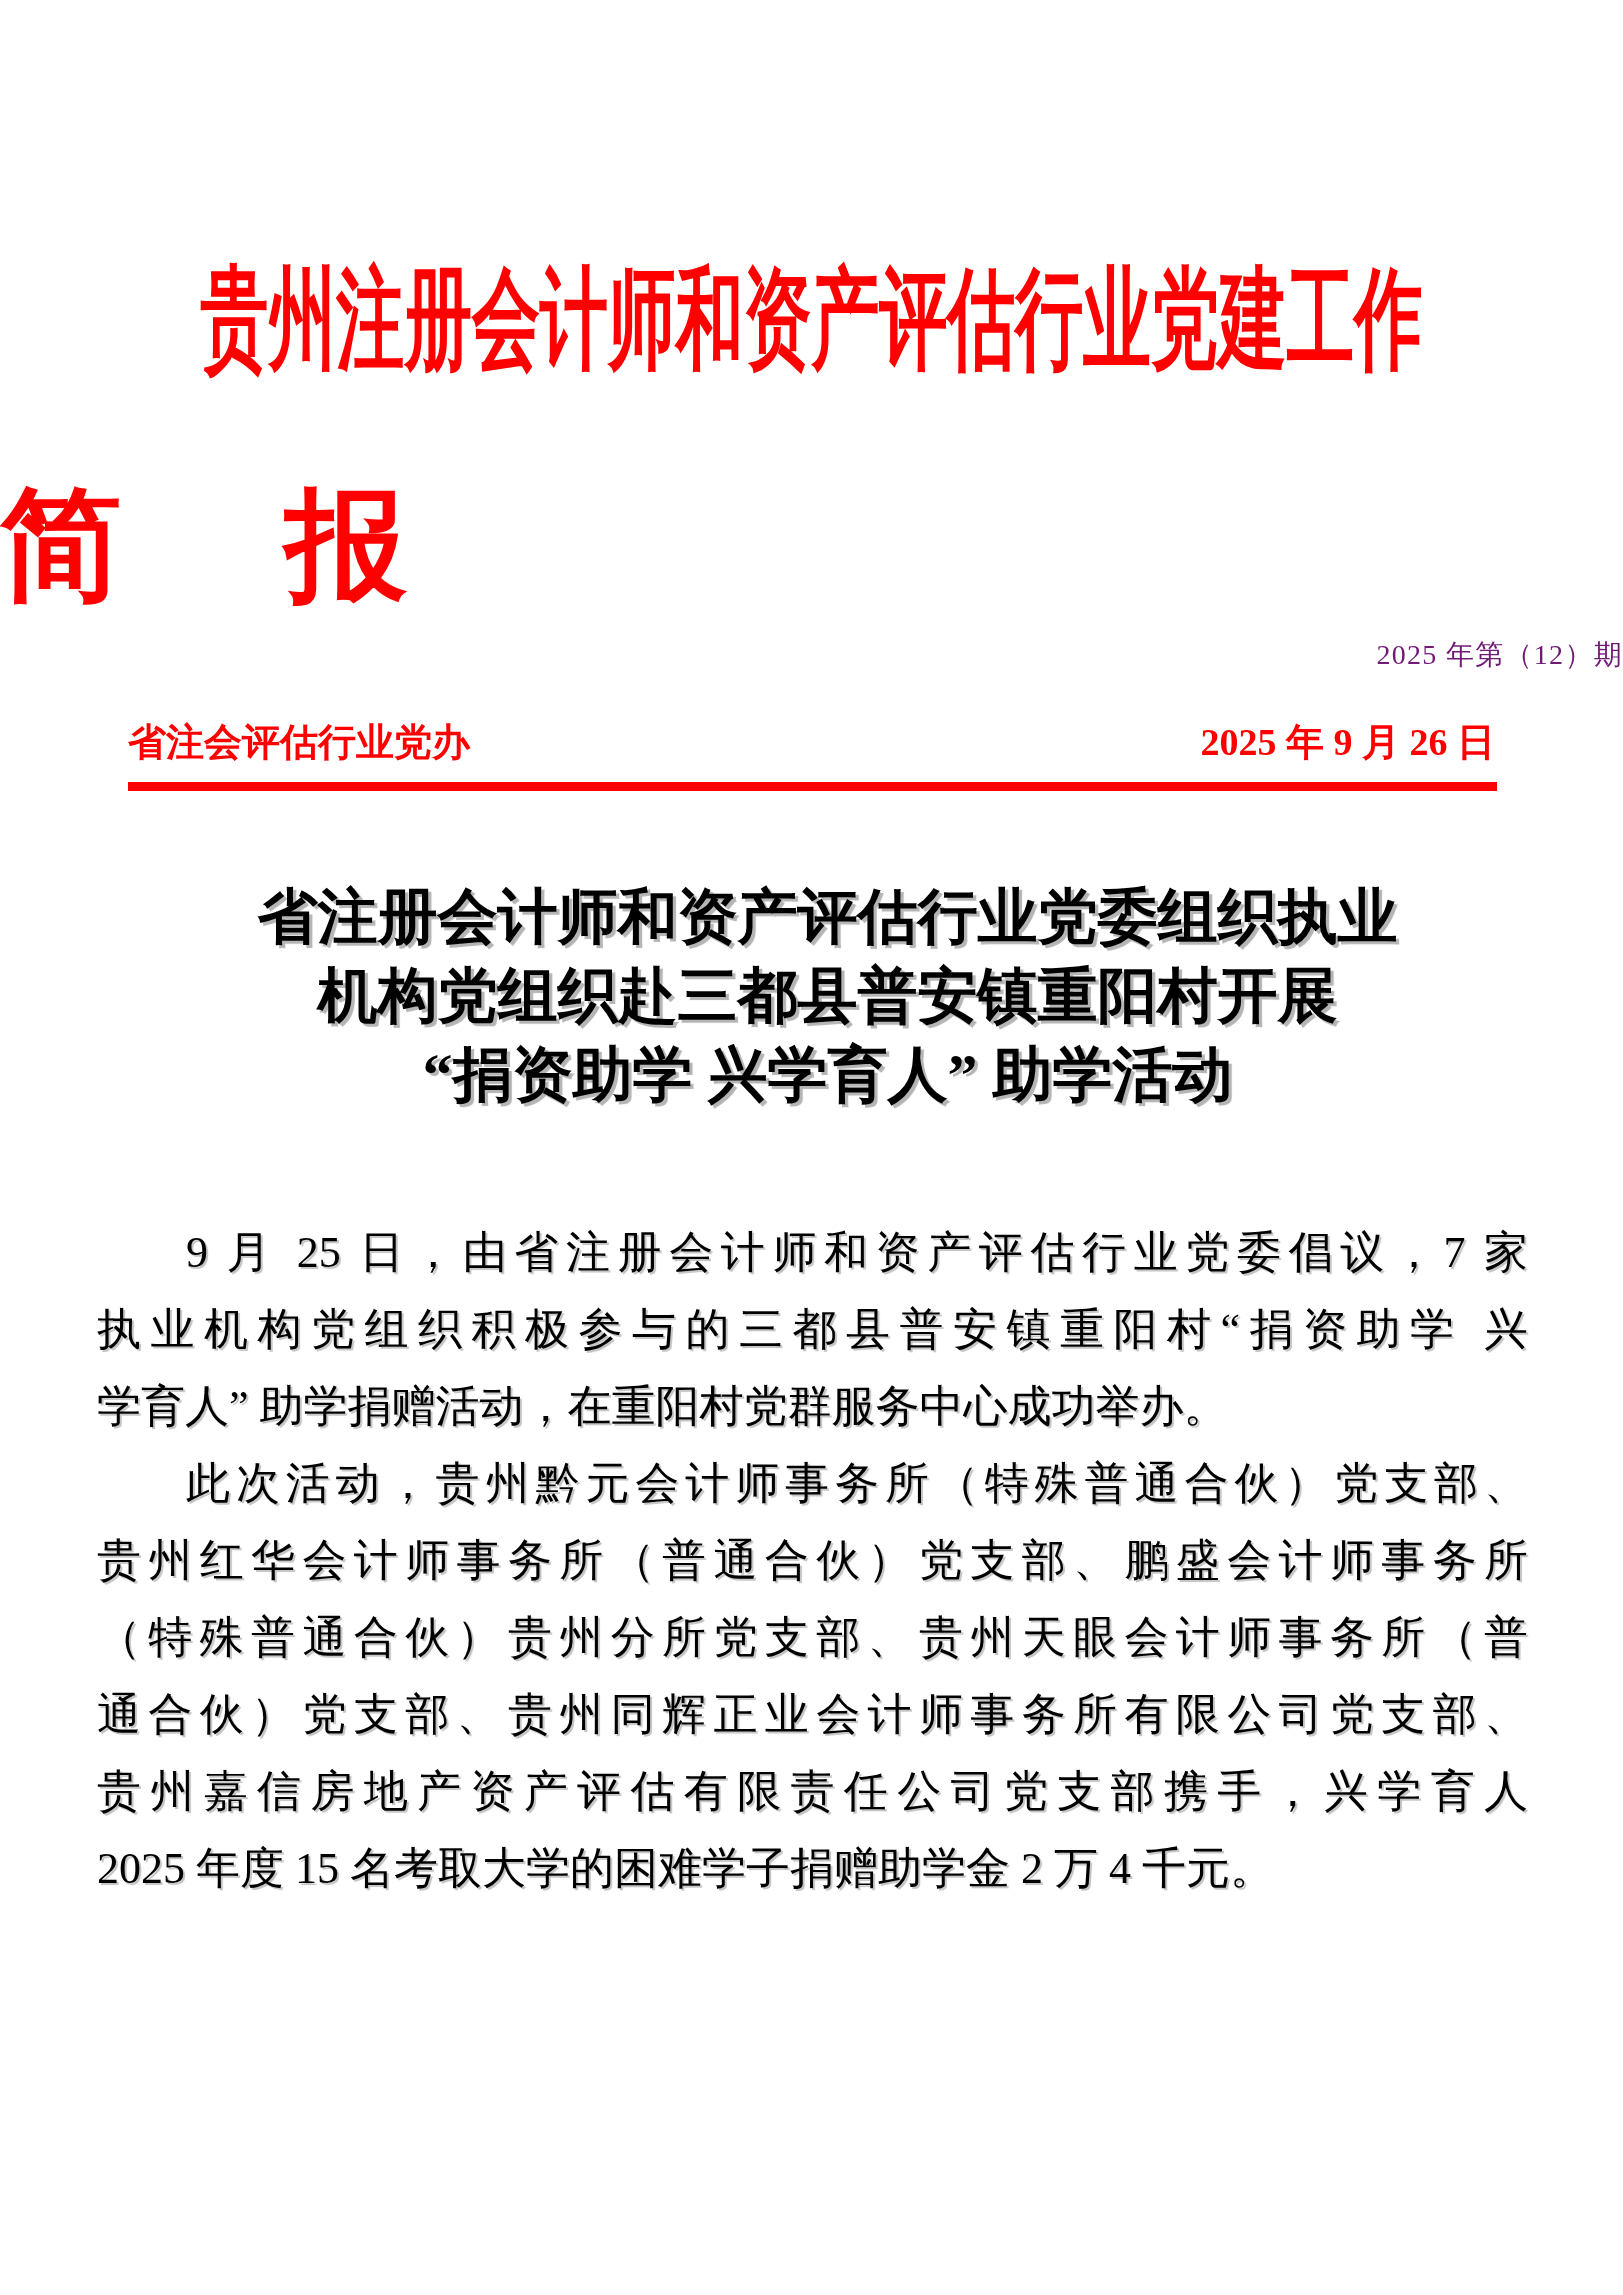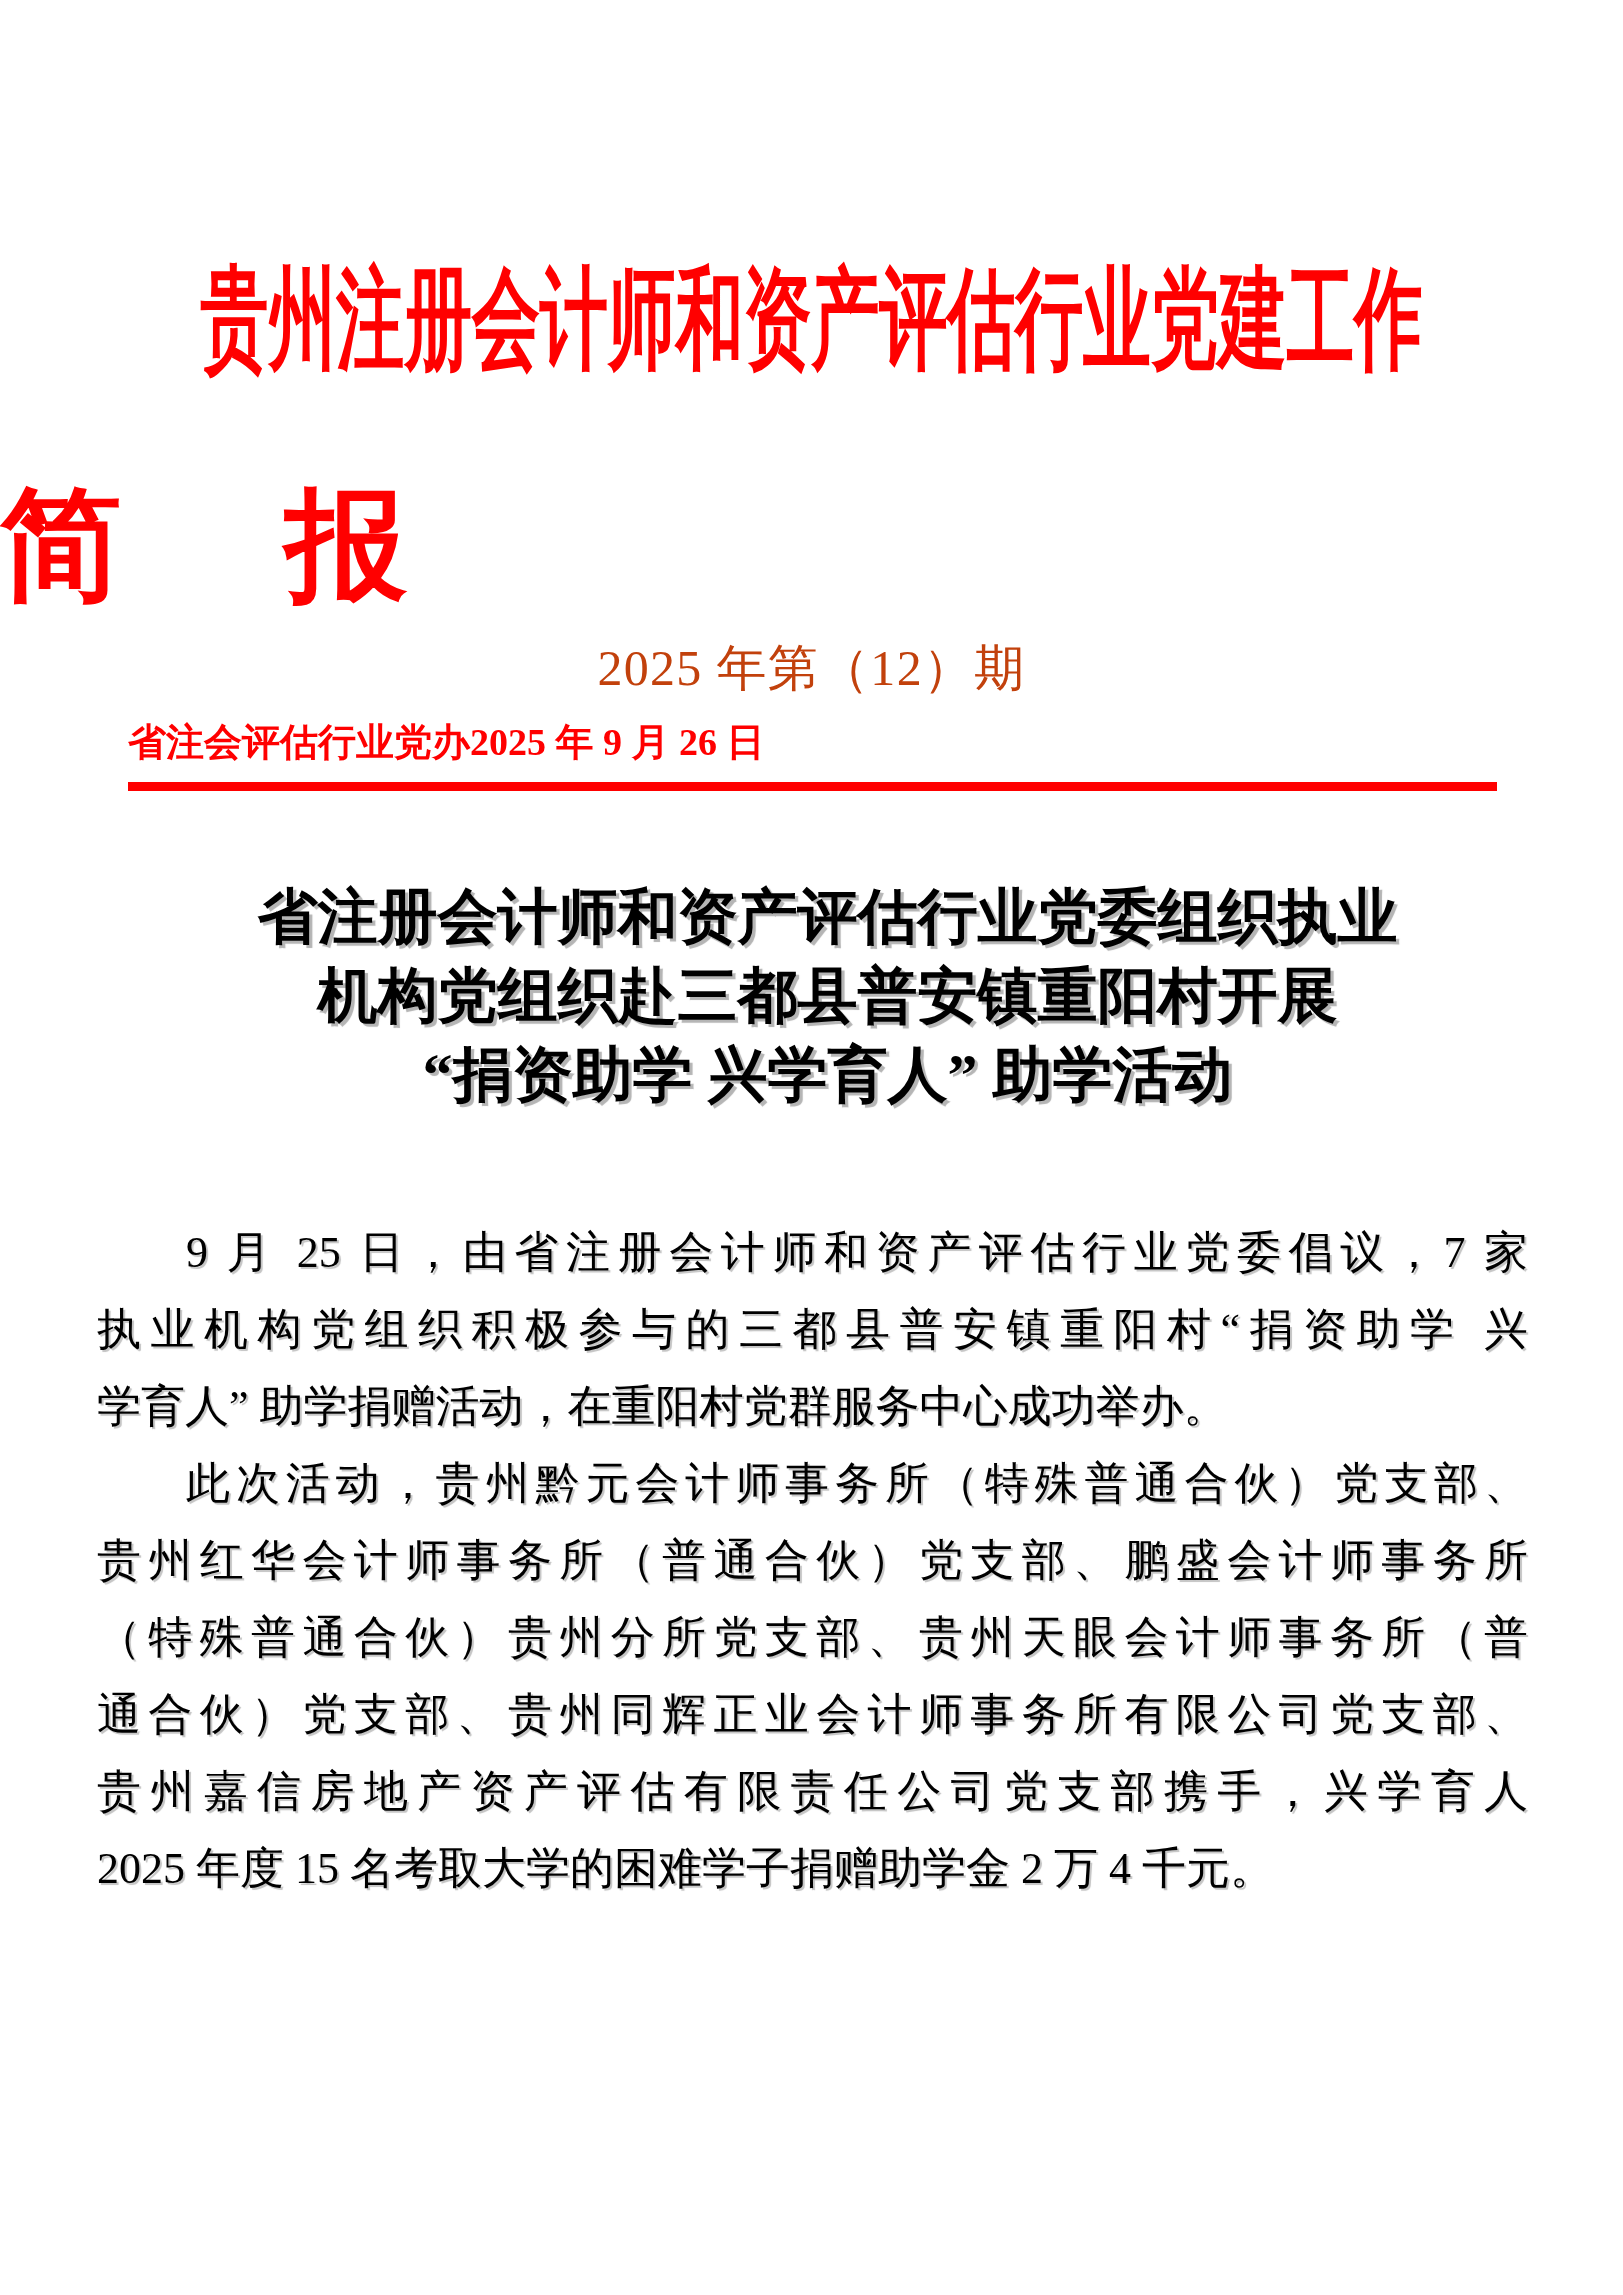--- a/index.html
+++ b/index.html
@@ -45,32 +45,33 @@
   }
   .masthead-sub .gap {
     display: inline-block;
     width: 163px;
   }
   .issue-line {
     position: absolute;
     top: 638px;
     left: 0;
     width: 100%;
-    text-align: center;
-    color: #c2410c;
-    font-size: 50px;
+    text-align: right;
+    color: #701a75;
+    font-size: 28px;
     line-height: 1.2;
     letter-spacing: 1.3px;
   }
   .meta-row {
     position: absolute;
     top: 718px;
     left: 128px;
     right: 128px;
     display: flex;
+    justify-content: space-between;
     align-items: baseline;
     color: #ff0000;
     font-size: 38px;
     font-weight: bold;
     line-height: 1.3;
     white-space: nowrap;
   }
   .red-rule {
     position: absolute;
     top: 782px;

